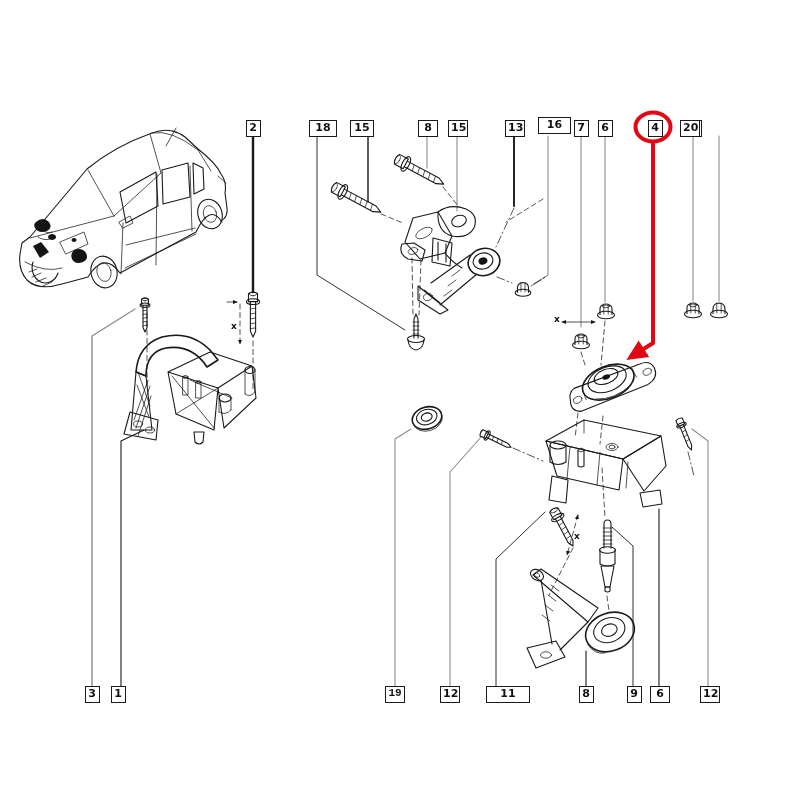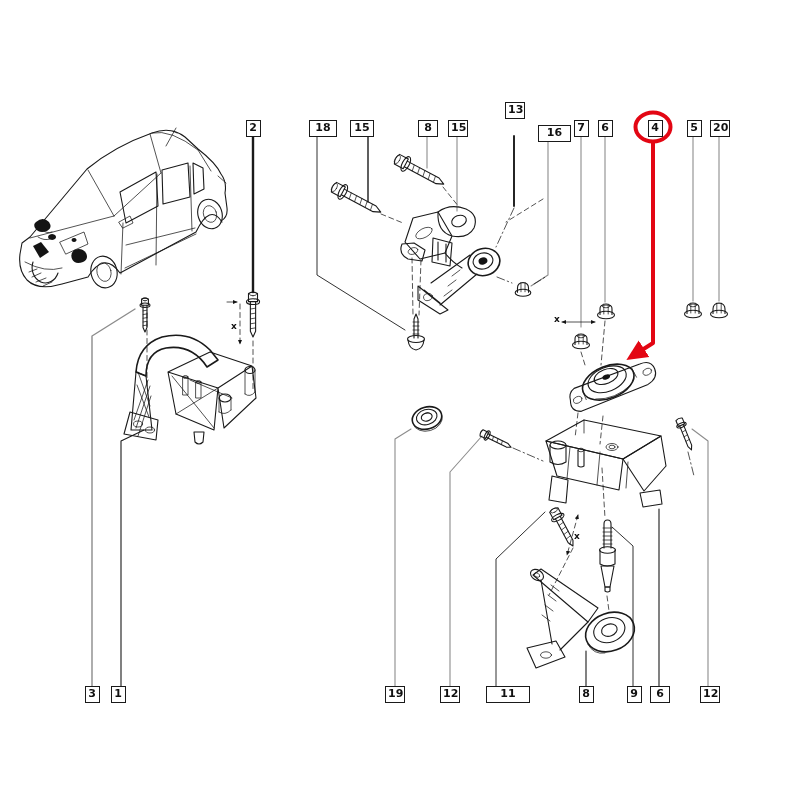--- a/index.html
+++ b/index.html
@@ -283,30 +283,30 @@
   <g>
     <ellipse cx="653" cy="127" rx="17.5" ry="14.5" fill="none" stroke="#e30613" stroke-width="4"></ellipse>
     <path d="M653,142 V343 L631,357" fill="none" stroke="#e30613" stroke-width="4" stroke-linejoin="round" marker-end="url(#arrR)"></path>
   </g>
 </svg>
 <div class="callout" style="width: 15px; left: 245.5px; top: 119.5px;">2</div>
     <div class="callout" style="width: 28px; left: 309px; top: 119.5px;">18</div>
     <div class="callout" style="width: 24px; left: 350px; top: 119.5px;">15</div>
     <div class="callout" style="width: 20px; left: 418px; top: 119.5px;">8</div>
     <div class="callout" style="width: 20px; left: 448px; top: 119.5px;">15</div>
-    <div class="callout" style="width: 20px; left: 505px; top: 102px;">13</div>
-    <div class="callout" style="width: 33px; left: 538px; top: 125px;">16</div>
+    <div class="callout" style="width: 20px; left: 505px; top: 120px;">13</div>
+    <div class="callout" style="width: 33px; left: 538px; top: 117px;">16</div>
     <div class="callout" style="width: 15px; left: 573.5px; top: 119.5px;">7</div>
     <div class="callout" style="width: 15px; left: 597.5px; top: 119.5px;">6</div>
     <div class="callout highlighted" style="width: 15px; left: 647.5px; top: 119.5px;">4</div>
     <div class="callout" style="width: 15px; left: 686.5px; top: 119.5px;">5</div>
-    <div class="callout" style="width: 20px; left: 710px; top: 119.5px;">20</div>
+    <div class="callout" style="width: 20px; left: 680px; top: 119.5px;">20</div>
     <div class="callout" style="width: 15px; left: 84.5px; top: 685.5px;">3</div>
     <div class="callout" style="width: 15px; left: 110.5px; top: 685.5px;">1</div>
-    <div class="callout" style="width: 20px; left: 385px; top: 685.5px;">19</div>
+    <div class="callout" style="width: 20px; left: 385px; top: 685.5px; font-family: Liberation Mono, monospace;">19</div>
     <div class="callout" style="width: 20px; left: 440px; top: 685.5px;">12</div>
     <div class="callout" style="width: 44px; left: 486px; top: 685.5px;">11</div>
     <div class="callout" style="width: 15px; left: 578.5px; top: 685.5px;">8</div>
     <div class="callout" style="width: 15px; left: 626.5px; top: 685.5px;">9</div>
     <div class="callout" style="width: 20px; left: 650px; top: 685.5px;">6</div>
     <div class="callout" style="width: 20px; left: 700px; top: 685.5px;">12</div>
     <div class="dim" style="left: 231px; top: 321px;">x</div>
     <div class="dim" style="left: 554px; top: 314px;">x</div>
     <div class="dim" style="left: 574px; top: 531px;">x</div>
   </div>

